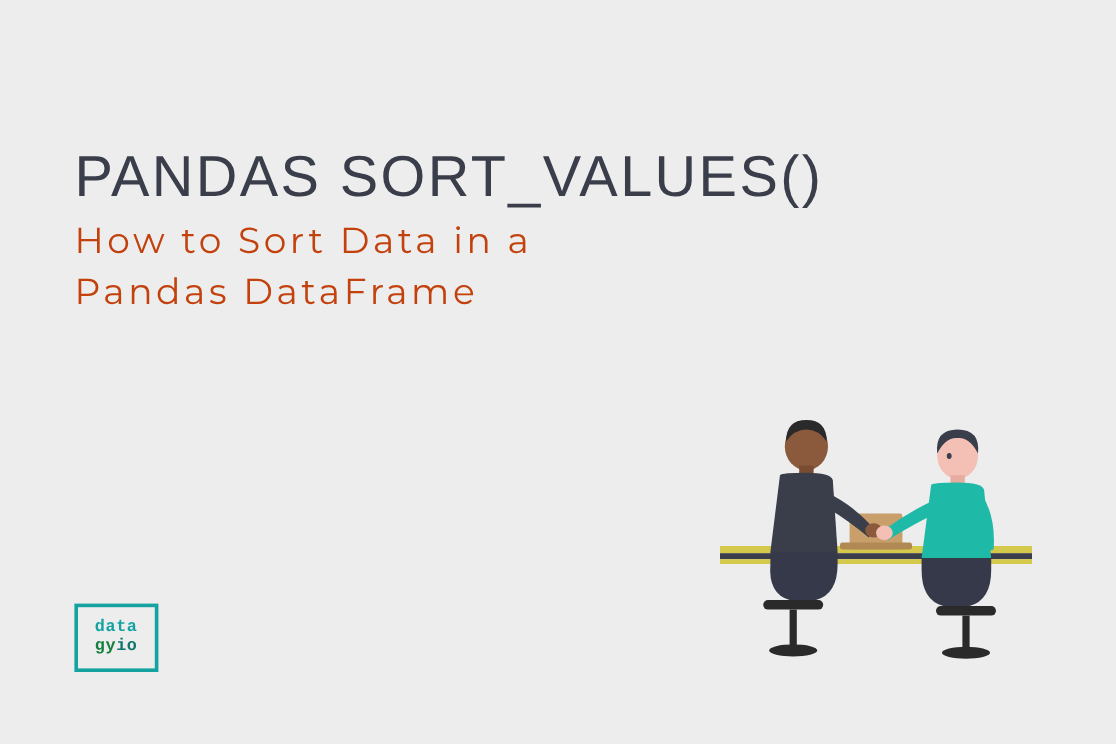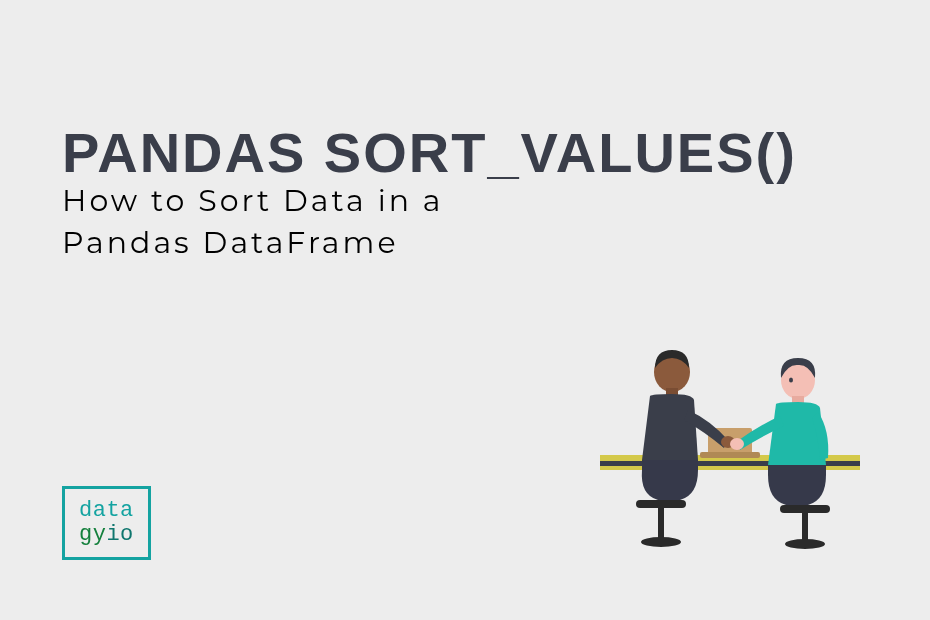--- a/index.html
+++ b/index.html
@@ -13,48 +13,48 @@
       background: #ededed;
       position: relative;
       font-family: -apple-system, BlinkMacSystemFont, "Segoe UI", Roboto, sans-serif;
       overflow: hidden;
     }
     .title {
       position: absolute;
       top: 120px;
       left: 62px;
       font-family: "Arial Black", Impact, sans-serif;
-      font-weight: 700;
-      font-size: 56px;
+      font-weight: 400;
+      font-size: 48px;
       letter-spacing: 2px;
       color: #3a3e4a;
       text-transform: uppercase;
       font-stretch: condensed;
     }
     .subtitle {
       position: absolute;
       top: 180px;
       left: 62px;
       font-family: Montserrat, "Trebuchet MS", sans-serif;
       font-weight: 400;
       font-size: 30px;
       letter-spacing: 3px;
-      color: #000000;
+      color: #c2410c;
       line-height: 1.4;
       max-width: 500px;
     }
     .logo {
       position: absolute;
       bottom: 60px;
       left: 62px;
       border: 3px solid #14a3a1;
       padding: 10px 14px 10px 14px;
       font-family: "Courier New", monospace;
-      font-size: 22px;
-      font-weight: 400;
+      font-size: 14px;
+      font-weight: 700;
     }
     .logo-top {
       color: #14a3a1;
       letter-spacing: 0.5px;
       line-height: 1.1;
     }
     .logo-bottom {
       line-height: 1.1;
       letter-spacing: 0.5px;
     }

